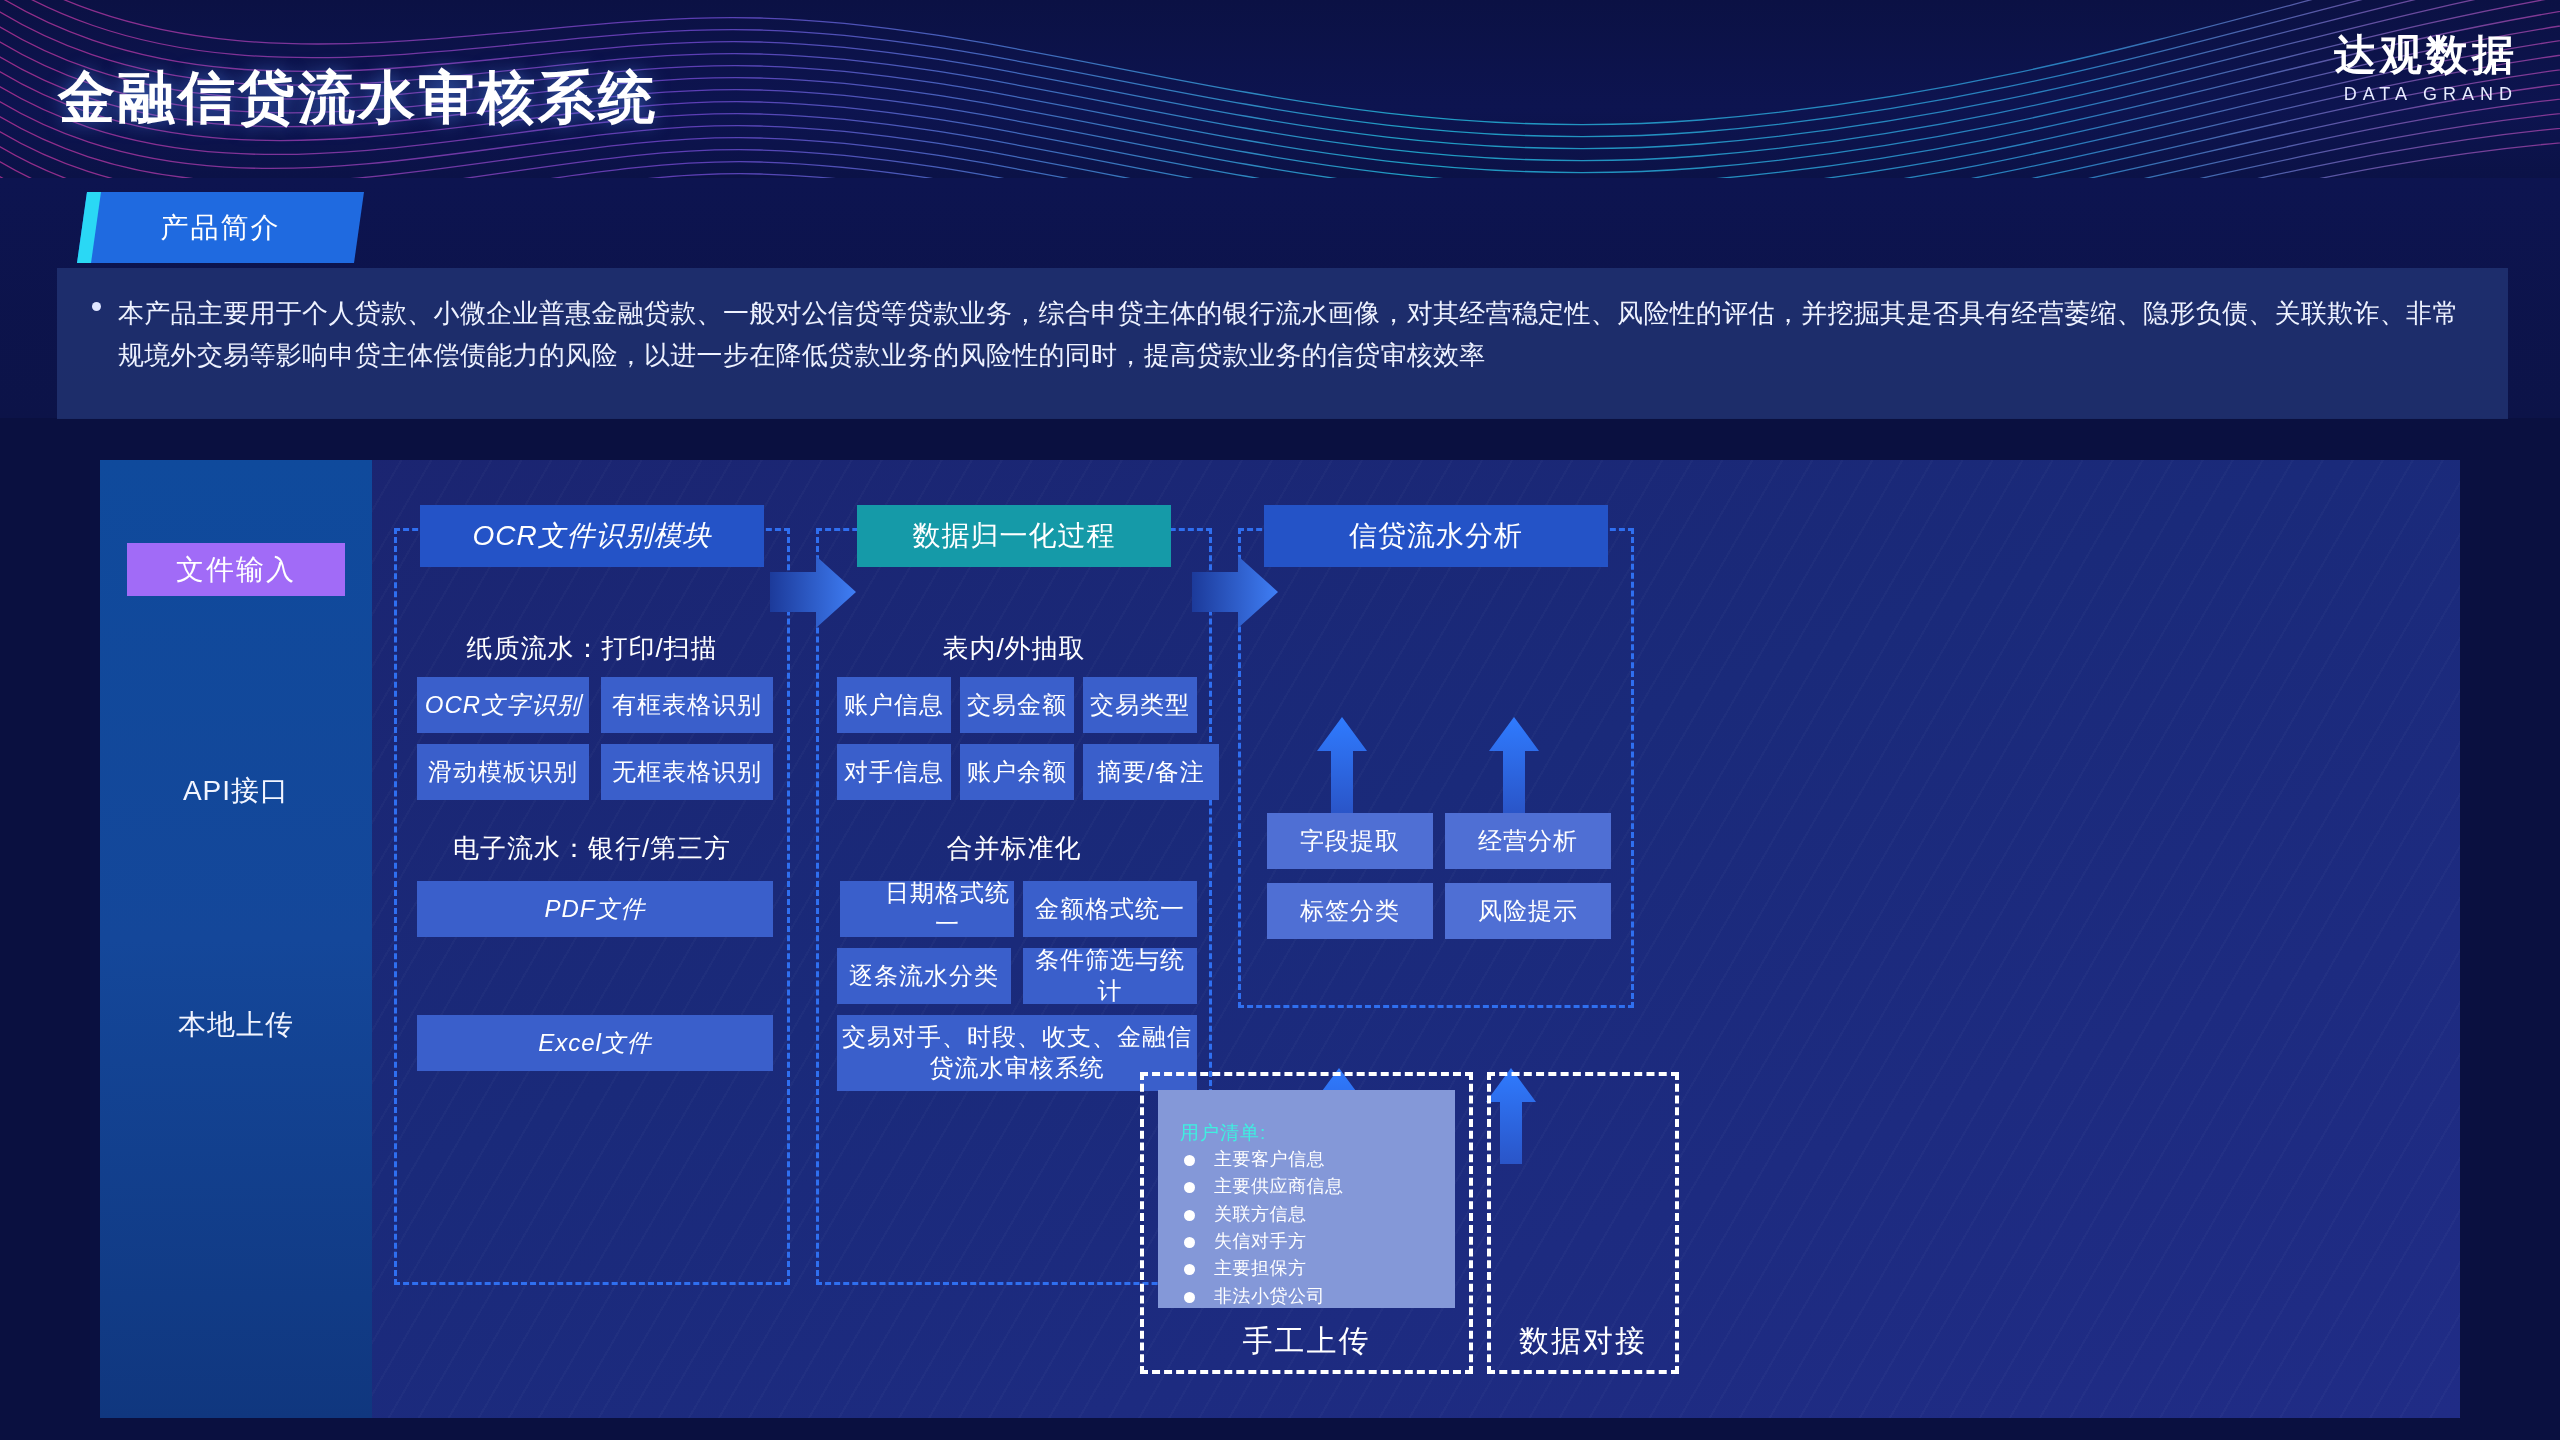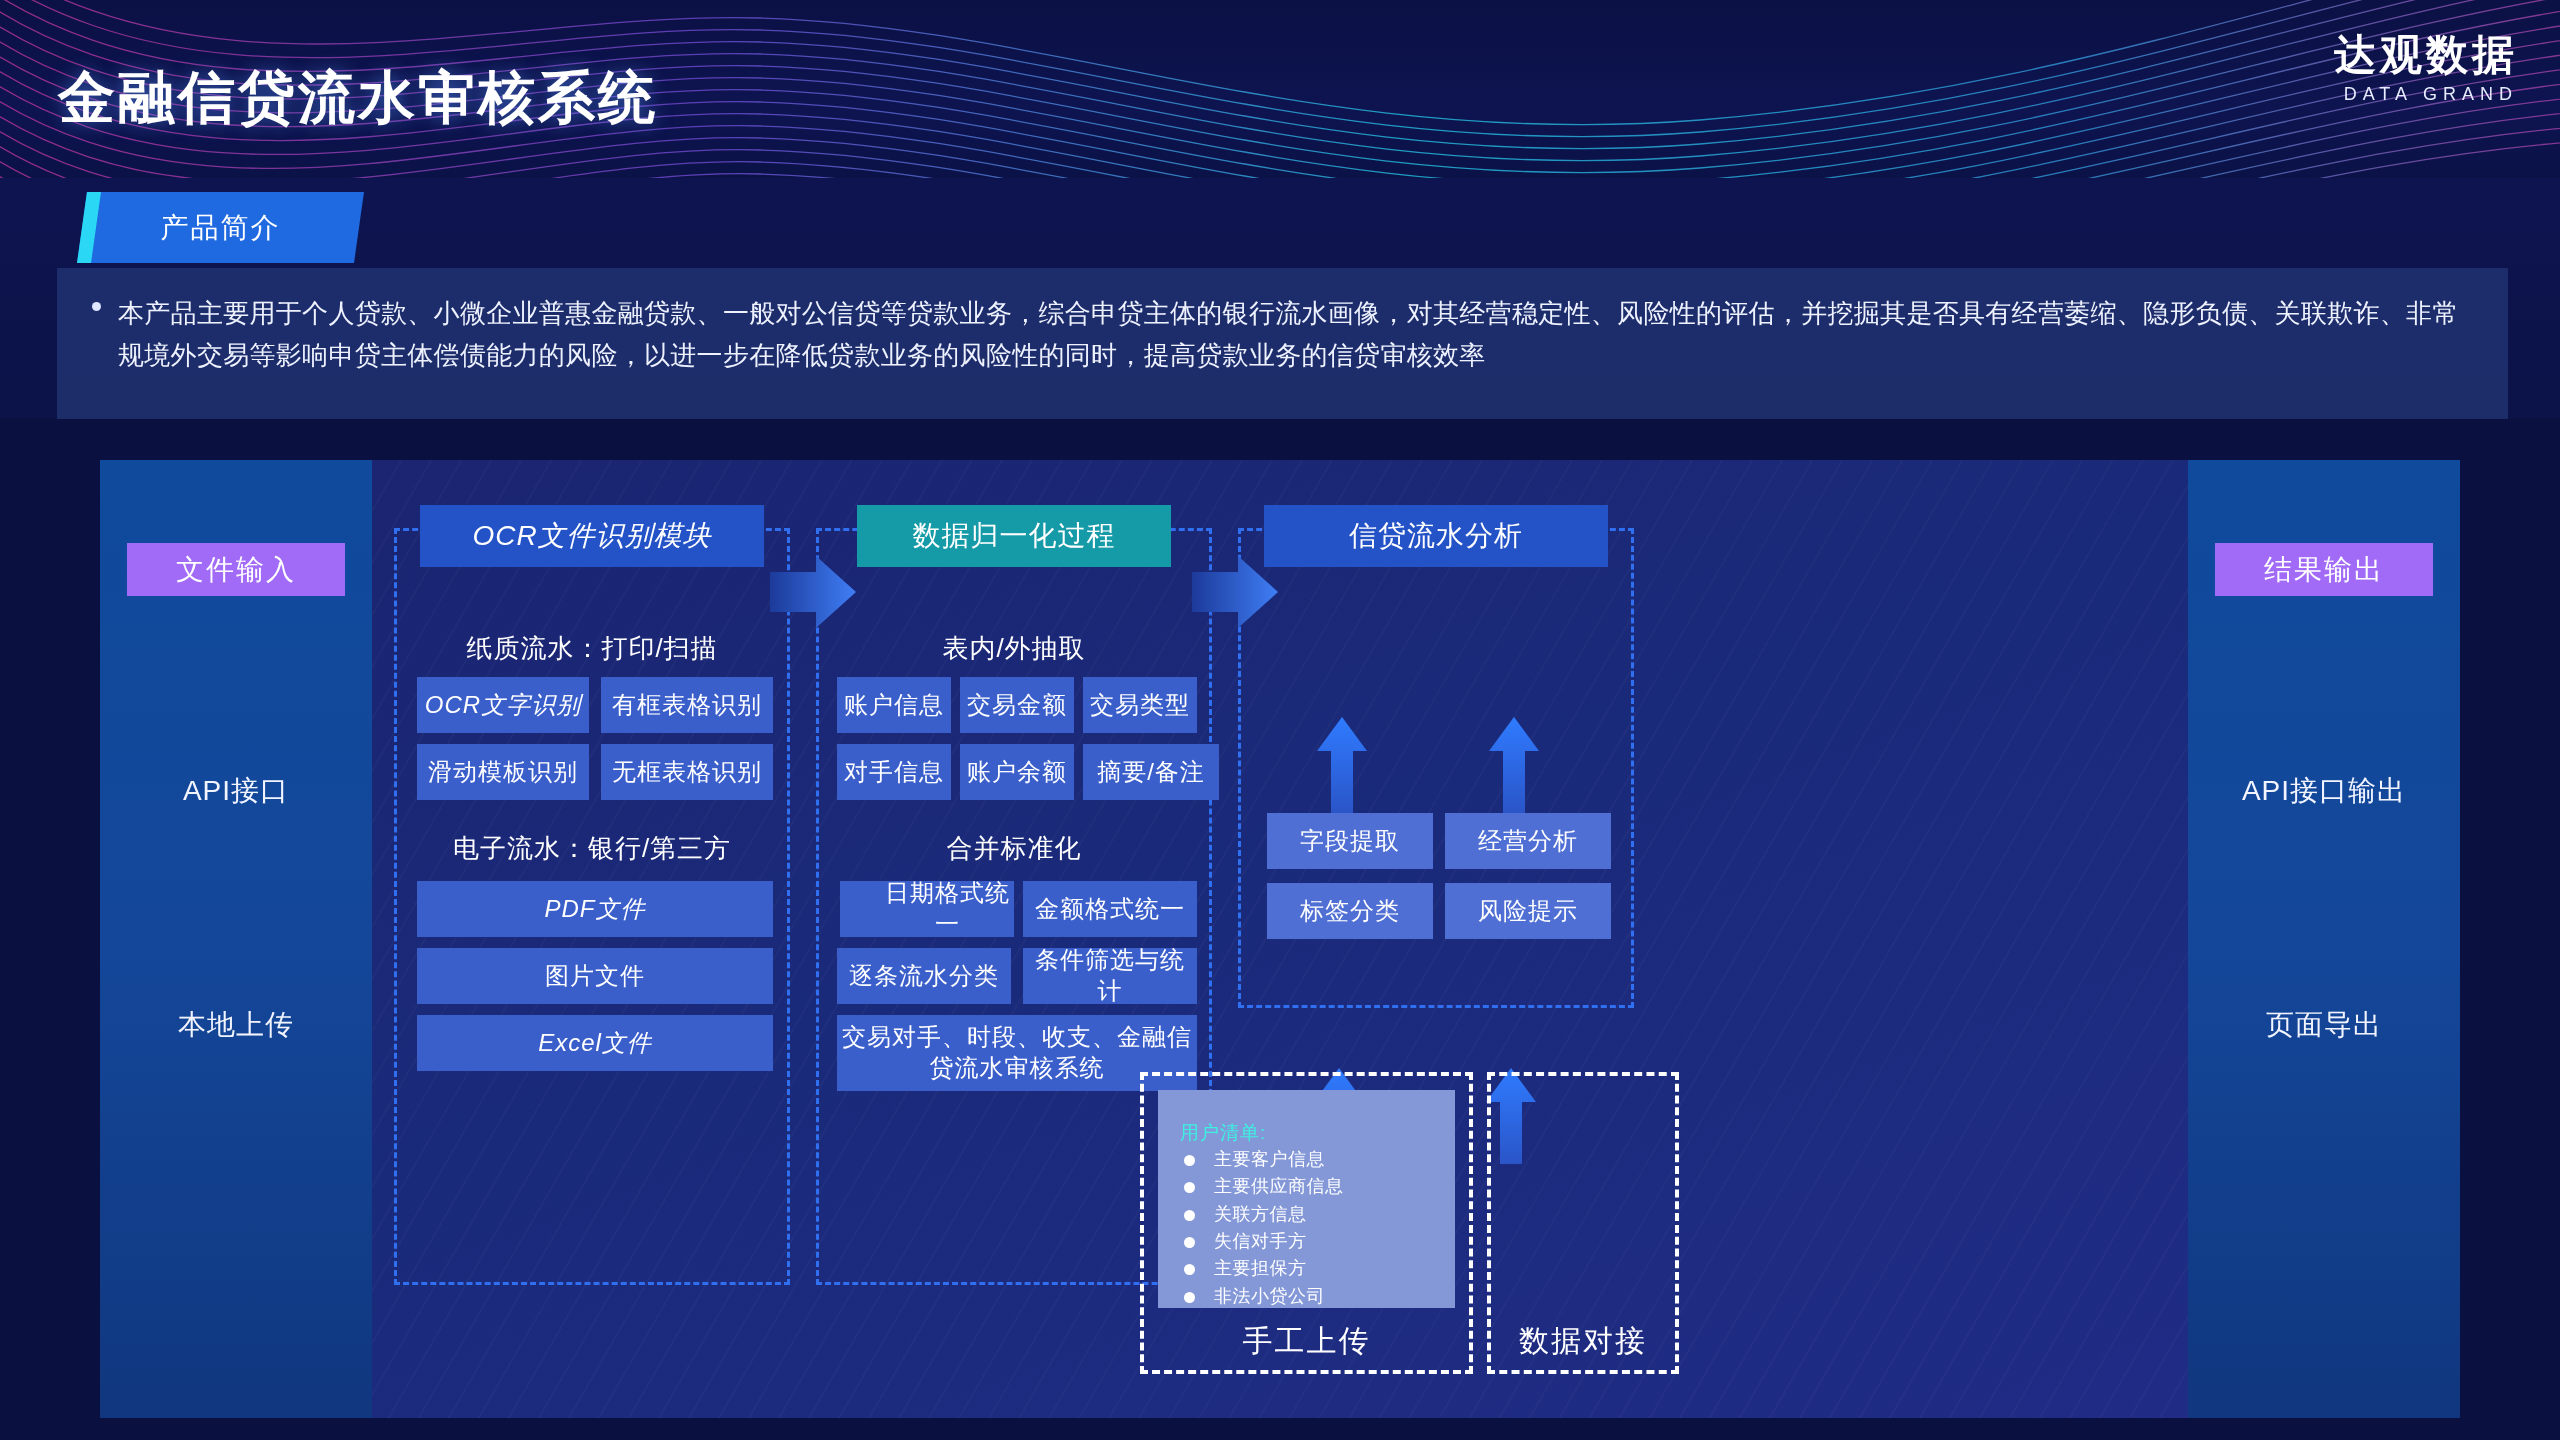--- a/index.html
+++ b/index.html
@@ -221,38 +221,32 @@
 <div class="intro-text">本产品主要用于个人贷款、小微企业普惠金融贷款、一般对公信贷等贷款业务，综合申贷主体的银行流水画像，对其经营稳定性、风险性的评估，并挖掘其是否具有经营萎缩、隐形负债、关联欺诈、非常规境外交易等影响申贷主体偿债能力的风险，以进一步在降低贷款业务的风险性的同时，提高贷款业务的信贷审核效率</div>
 
 <div class="main-panel">
 
   <div class="side-col left">
     <div class="side-badge">文件输入</div>
     <div class="side-item a">API接口</div>
     <div class="side-item b">本地上传</div>
   </div>
 
-  <div class="side-col right">
-    <div class="side-badge">结果输出</div>
-    <div class="side-item a">API接口输出</div>
-    <div class="side-item b">页面导出</div>
-  </div>
 
   <div class="stage s1">
     <div class="stage-head">OCR文件识别模块</div>
 
     <div class="sec-label" style="top:100px">纸质流水：打印/扫描</div>
     <div class="chip italic" style="left:20px;top:146px;width:172px;height:56px;">OCR文字识别</div>
     <div class="chip" style="left:204px;top:146px;width:172px;height:56px;">有框表格识别</div>
     <div class="chip" style="left:20px;top:213px;width:172px;height:56px;">滑动模板识别</div>
     <div class="chip" style="left:204px;top:213px;width:172px;height:56px;">无框表格识别</div>
 
     <div class="sec-label" style="top:300px">电子流水：银行/第三方</div>
     <div class="chip italic" style="left:20px;top:350px;width:356px;height:56px;">PDF文件</div>
-    <div class="chip" style="left:20px;top:417px;width:356px;height:56px;">图片文件</div>
     <div class="chip italic" style="left:20px;top:484px;width:356px;height:56px;">Excel文件</div>
   </div>
 
   <svg class="arrow-right a1" viewBox="0 0 86 72">
     <defs>
         <linearGradient id="ar1" x1="0" y1="0" x2="1" y2="0">
       <stop offset="0%" stop-color="#1c3a9a"></stop>
           <stop offset="100%" stop-color="#3f7ef5"></stop>
     </linearGradient>
       </defs>

